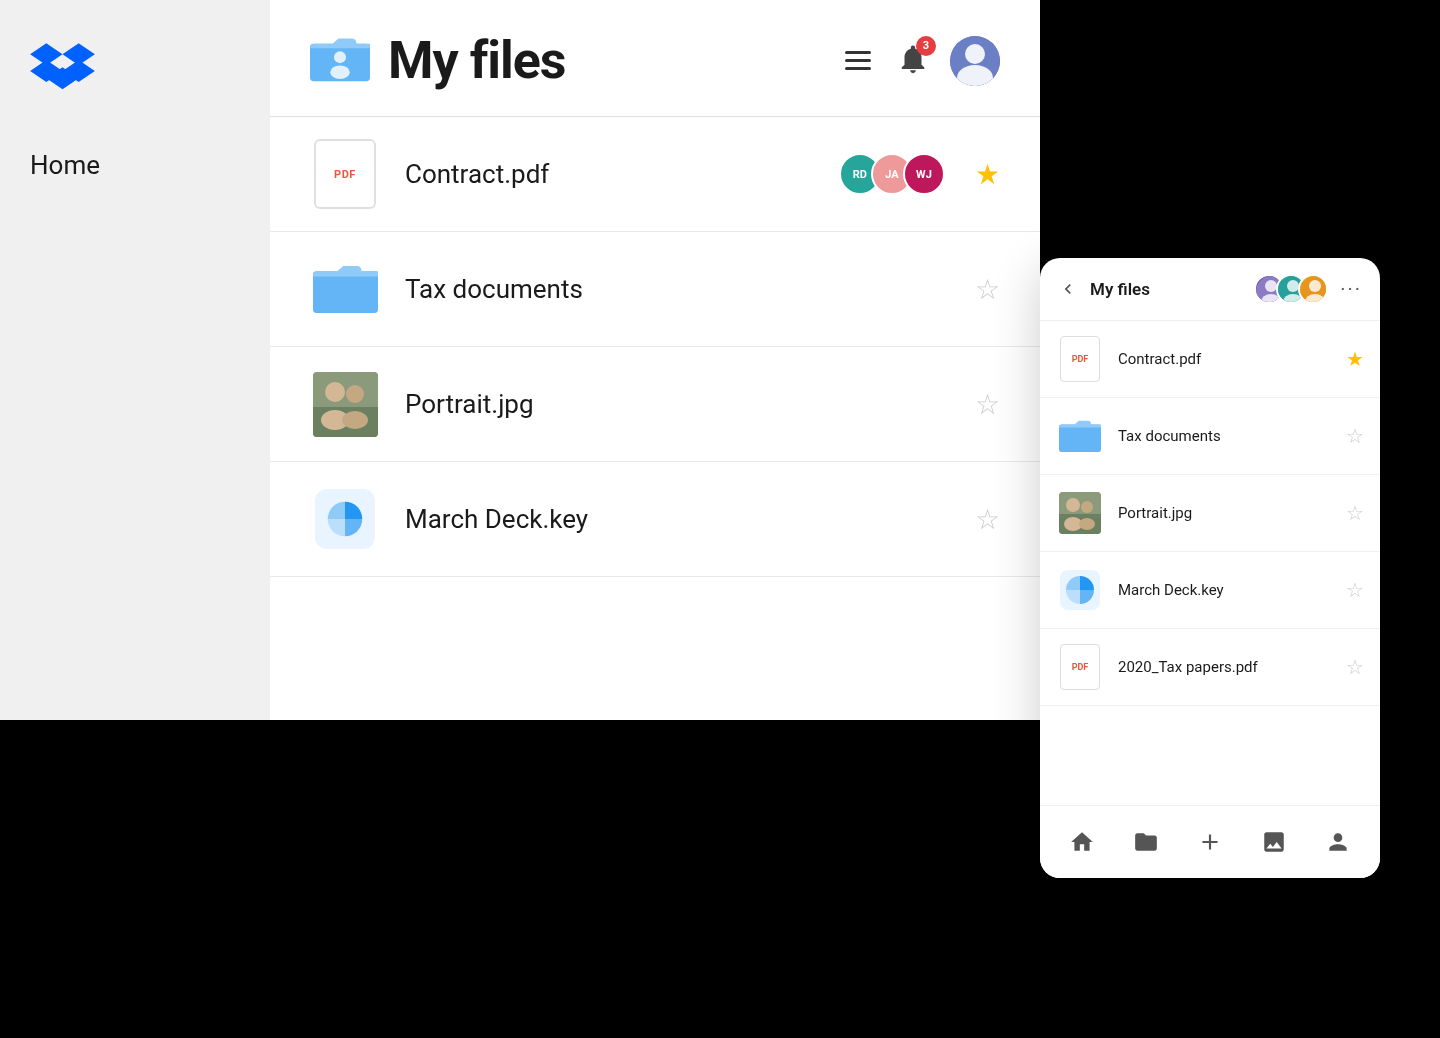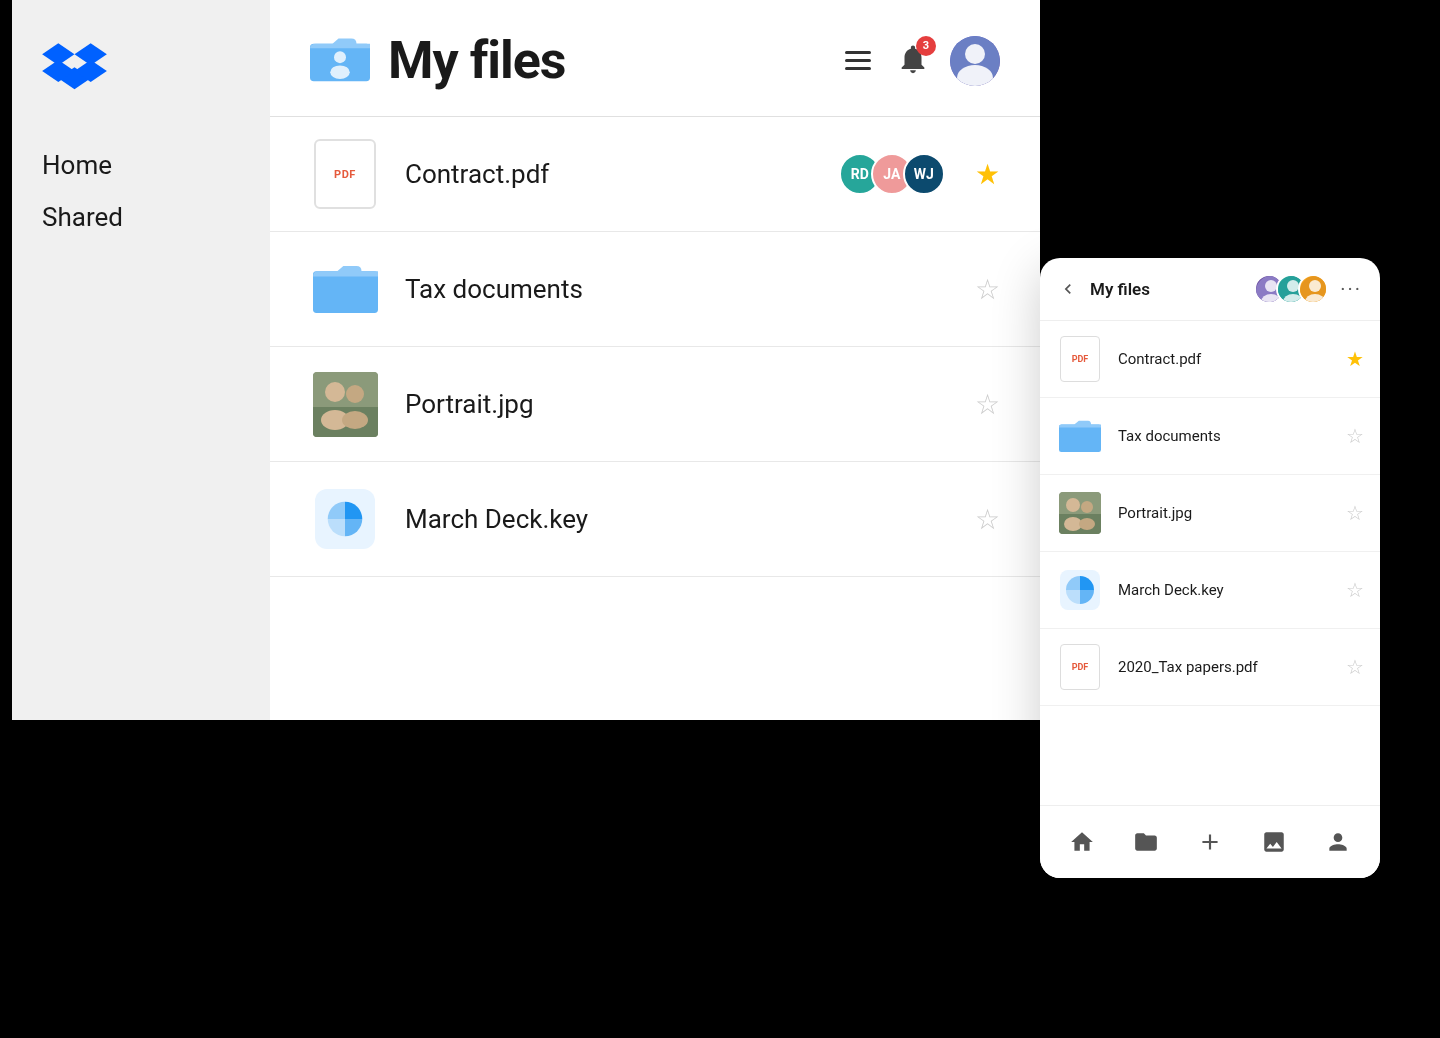--- a/index.html
+++ b/index.html
@@ -8,21 +8,21 @@
       background: #000;
       width: 1440px;
       height: 1038px;
       overflow: hidden;
       position: relative;
     }
 
     
     .sidebar {
       position: absolute;
-      left: 12px; top: 0;
+      left: 0; top: 0;
       width: 270px;
       height: 720px;
       background: #f0f0f0;
       display: flex;
       flex-direction: column;
       padding: 40px 30px;
     }
 
     .logo-container {
       margin-bottom: 50px;
@@ -228,21 +228,21 @@
 
     .file-avatar {
       width: 42px;
       height: 42px;
       border-radius: 50%;
       border: 2px solid white;
       margin-left: -10px;
       display: flex;
       align-items: center;
       justify-content: center;
-      font-size: 14px;
+      font-size: 11px;
       font-weight: 700;
       color: white;
     }
 
     .file-avatar:first-child {
       margin-left: 0;
     }
 
     .star-btn {
       cursor: pointer;
@@ -424,21 +424,20 @@
   <div class="logo-container">
     <svg class="dropbox-logo" viewBox="0 0 100 85" xmlns="http://www.w3.org/2000/svg">
       <polygon points="25,5 50,22 25,39 0,22" fill="#0061ff"></polygon>
       <polygon points="75,5 100,22 75,39 50,22" fill="#0061ff"></polygon>
       <polygon points="50,42 75,59 50,76 25,59" fill="#0061ff"></polygon>
       <polygon points="0,48 25,65 50,48 25,31" fill="#0061ff"></polygon>
       <polygon points="100,48 75,65 50,48 75,31" fill="#0061ff"></polygon>
     </svg>
   </div>
   <div class="nav-item">Home</div>
-  <div class="nav-item">Shared</div>
 </div>
 
 <div class="main-content">
 
   <div class="main-header">
     <div class="header-left">
       <div>
         <svg class="folder-icon-main" viewBox="0 0 80 65" xmlns="http://www.w3.org/2000/svg">
           <rect x="0" y="12" width="80" height="50" rx="5" ry="5" fill="#64b5f6"></rect>
           <path d="M0,18 Q0,12 8,12 L30,12 L38,5 L55,5 Q62,5 62,12 L80,12 L80,18 Z" fill="#90caf9"></path>
@@ -476,21 +475,21 @@
   <div class="divider"></div>
 
   <div class="file-item">
     <div class="file-icon-wrap">
       <div class="pdf-icon">PDF</div>
     </div>
     <span class="file-name">Contract.pdf</span>
     <div class="file-avatars">
       <div class="file-avatar" style="background:#26a69a;">RD</div>
       <div class="file-avatar" style="background:#ef9a9a;">JA</div>
-      <div class="file-avatar" style="background:#0c4a6e;">WJ</div>
+      <div class="file-avatar" style="background:#be185d;">WJ</div>
     </div>
     <span class="star-btn">★</span>
   </div>
 
   <div class="file-item">
     <div class="file-icon-wrap">
       <svg class="folder-icon-sm" viewBox="0 0 75 62" xmlns="http://www.w3.org/2000/svg">
         <rect x="0" y="10" width="75" height="48" rx="4" fill="#64b5f6"></rect>
         <path d="M0,16 Q0,10 6,10 L28,10 L35,4 L50,4 Q56,4 56,10 L75,10 L75,16 Z" fill="#90caf9"></path>
       </svg>

